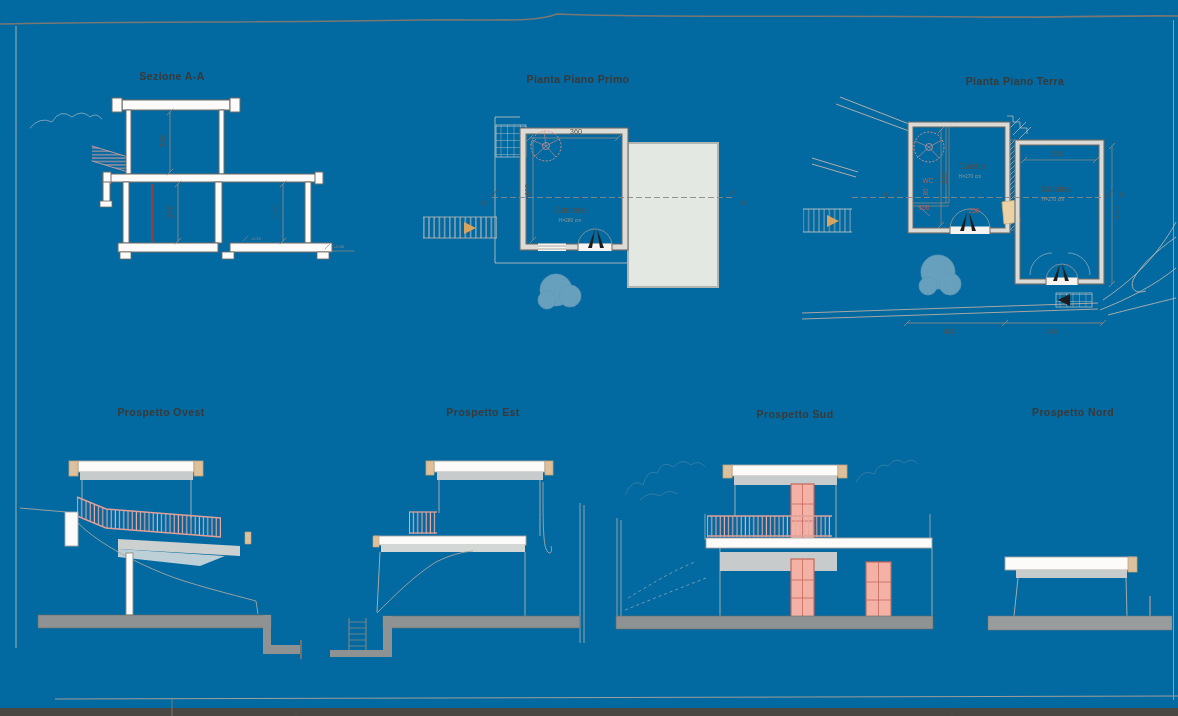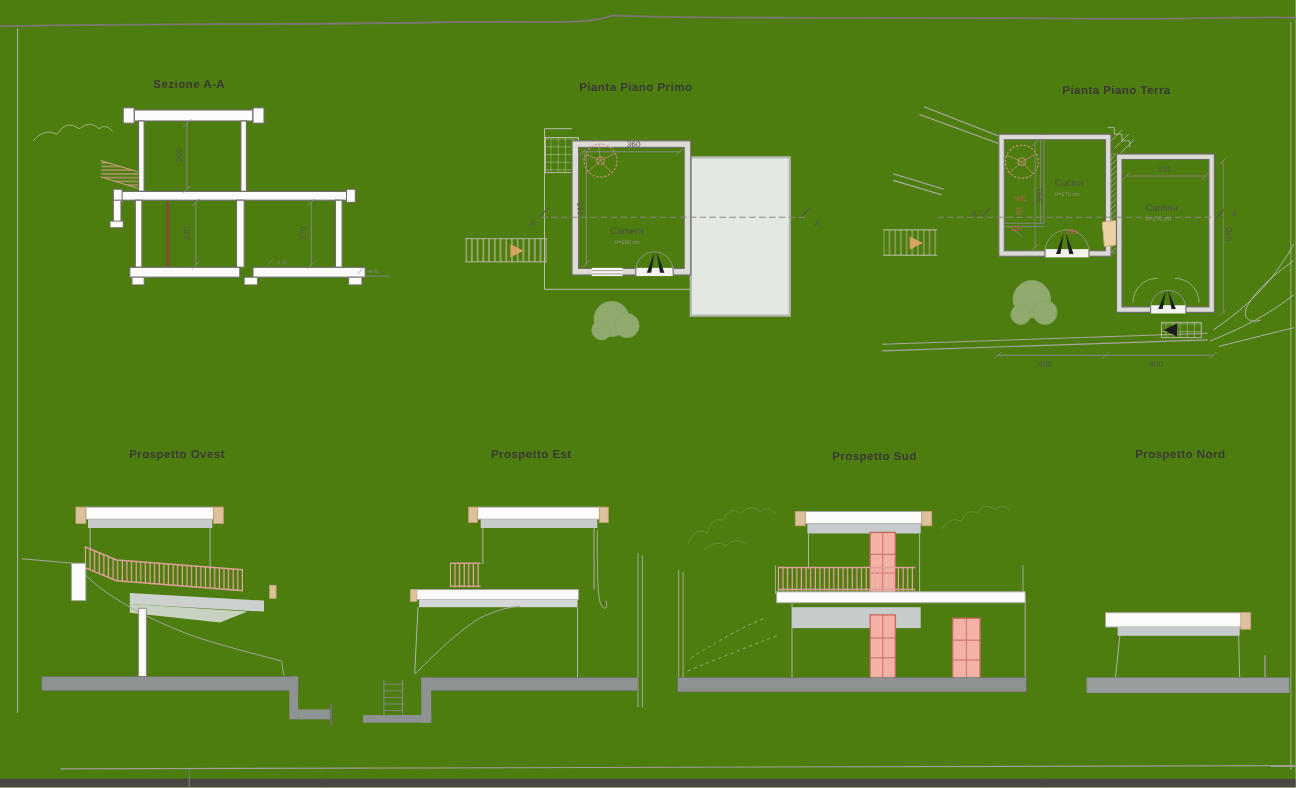--- a/index.html
+++ b/index.html
@@ -1,16 +1,16 @@
 <!DOCTYPE html>
 <html><head>
 <meta charset="utf-8">
 <style>
   html,body{margin:0;padding:0;background:#dcdad6;}
-  .sheet{position:relative;width:1178px;height:716px;background:#4d7c0f;overflow:hidden;
+  .sheet{position:relative;width:1178px;height:716px;background:#0369a1;overflow:hidden;
          font-family:"Liberation Sans", sans-serif;}
   svg{position:absolute;left:0;top:0;}
   text{font-family:"Liberation Sans", sans-serif;}
   .title{font-size:10.5px;font-weight:bold;fill:#3b3936;letter-spacing:.4px;}
   .dim{font-size:7.5px;fill:#55534f;}
   .dim-sm{font-size:5px;fill:#95938e;}
   .dim-red{font-size:6.5px;fill:#c05b52;}
   .room{font-size:8.5px;fill:#514f4b;}
   .marker{font-size:7.5px;fill:#55534f;}
   .lvl{font-size:4.2px;fill:#8a8884;}

